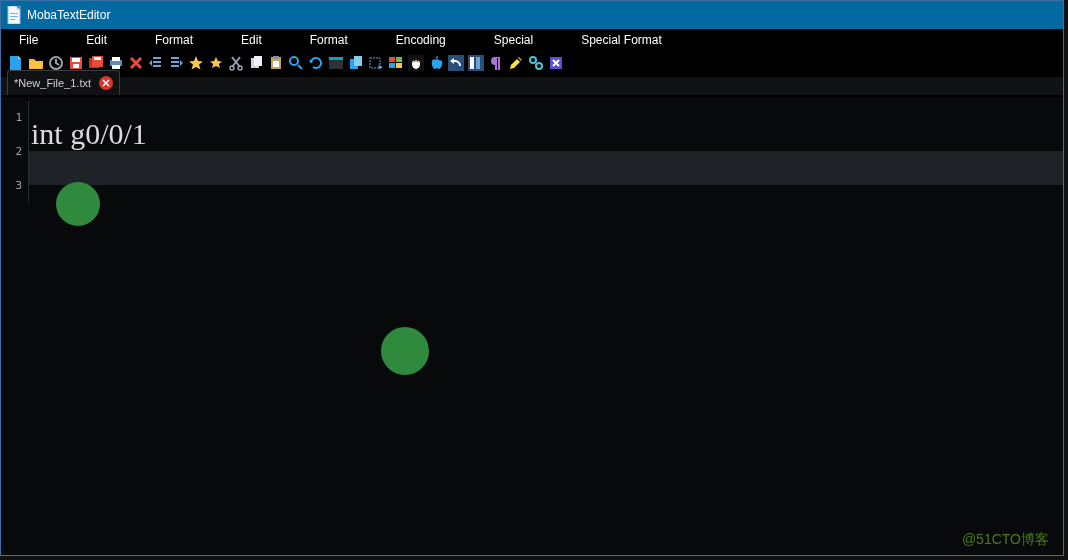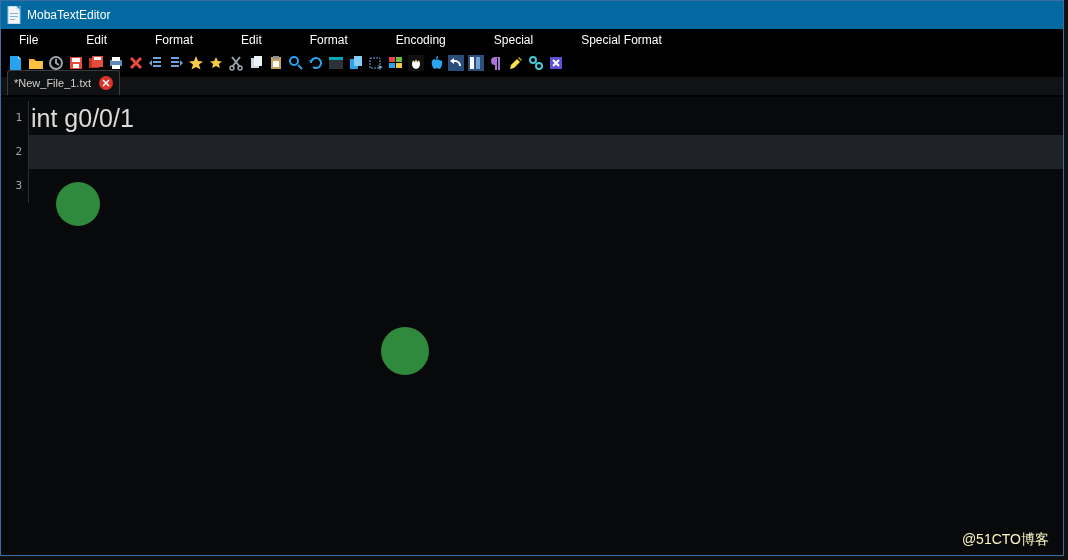--- a/index.html
+++ b/index.html
@@ -23,30 +23,30 @@
 
 .tabstrip { height:22px; background:#111214; border-top:2px solid #000; border-bottom:2px solid #000; display:flex; align-items:end; }
 .tab { height:20px; background:#101113; border:1px solid #3a3c40; border-bottom:none; display:flex; align-items:center; font-size:11px; color:#d0d0d0; padding:12px 6px; margin-left:6px; border-top-left-radius:3px; border-top-right-radius:3px; }
 .tab .close { width:14px; height:14px; border-radius:7px; background:#d9352c; display:flex; align-items:center; justify-content:center; margin-left:8px; }
 .tab .close svg { width:8px; height:8px; }
 
 
 .editor { position:relative; flex:1; height:458px; background:#08090b; display:flex; }
 .gutter { width:28px; background:#08090b; padding-top:4px; }
 .gutter .num { color:#9aa4b2; font-size:11px; font-family:Consolas,monospace; text-align:right; padding-right:6px; border-right:1px solid #2a2d31; height:34px; line-height:18px; display:flex; align-items:center; justify-content:flex-end; position:relative; }
-.code { flex:1; padding-top:4px; font-family:Liberation Sans, sans-serif; font-size:25px; color:#dcdcdc; position:relative; }
+.code { flex:1; padding-top:4px; font-family:Liberation Serif, serif; font-size:30px; color:#dcdcdc; position:relative;margin-top:16px; }
 .line { height:34px; line-height:34px; padding-left:2px; white-space:pre; letter-spacing:0; }
 .line.hl { background:#1f2226; }
 
 
 .dot { position:absolute; width:44px; height:44px; background:#2f8a3d; border-radius:50%; }
 .dot.small { width:48px; height:48px; }
 
 
-.wm { position:absolute; bottom:6px; right:14px; color:#fef9c3; font-size:14px; }
+.wm { position:absolute; bottom:6px; right:14px; color:#4d7c0f; font-size:14px; }
 </style>
 </head>
 <body>
 
 <div class="window">
 
   <div class="titlebar">
     <span class="doc-icon">
       <svg viewBox="0 0 14 18">
           <path fill="#f6f6f6" d="M1 0h8l4 4v14H1z"></path>

